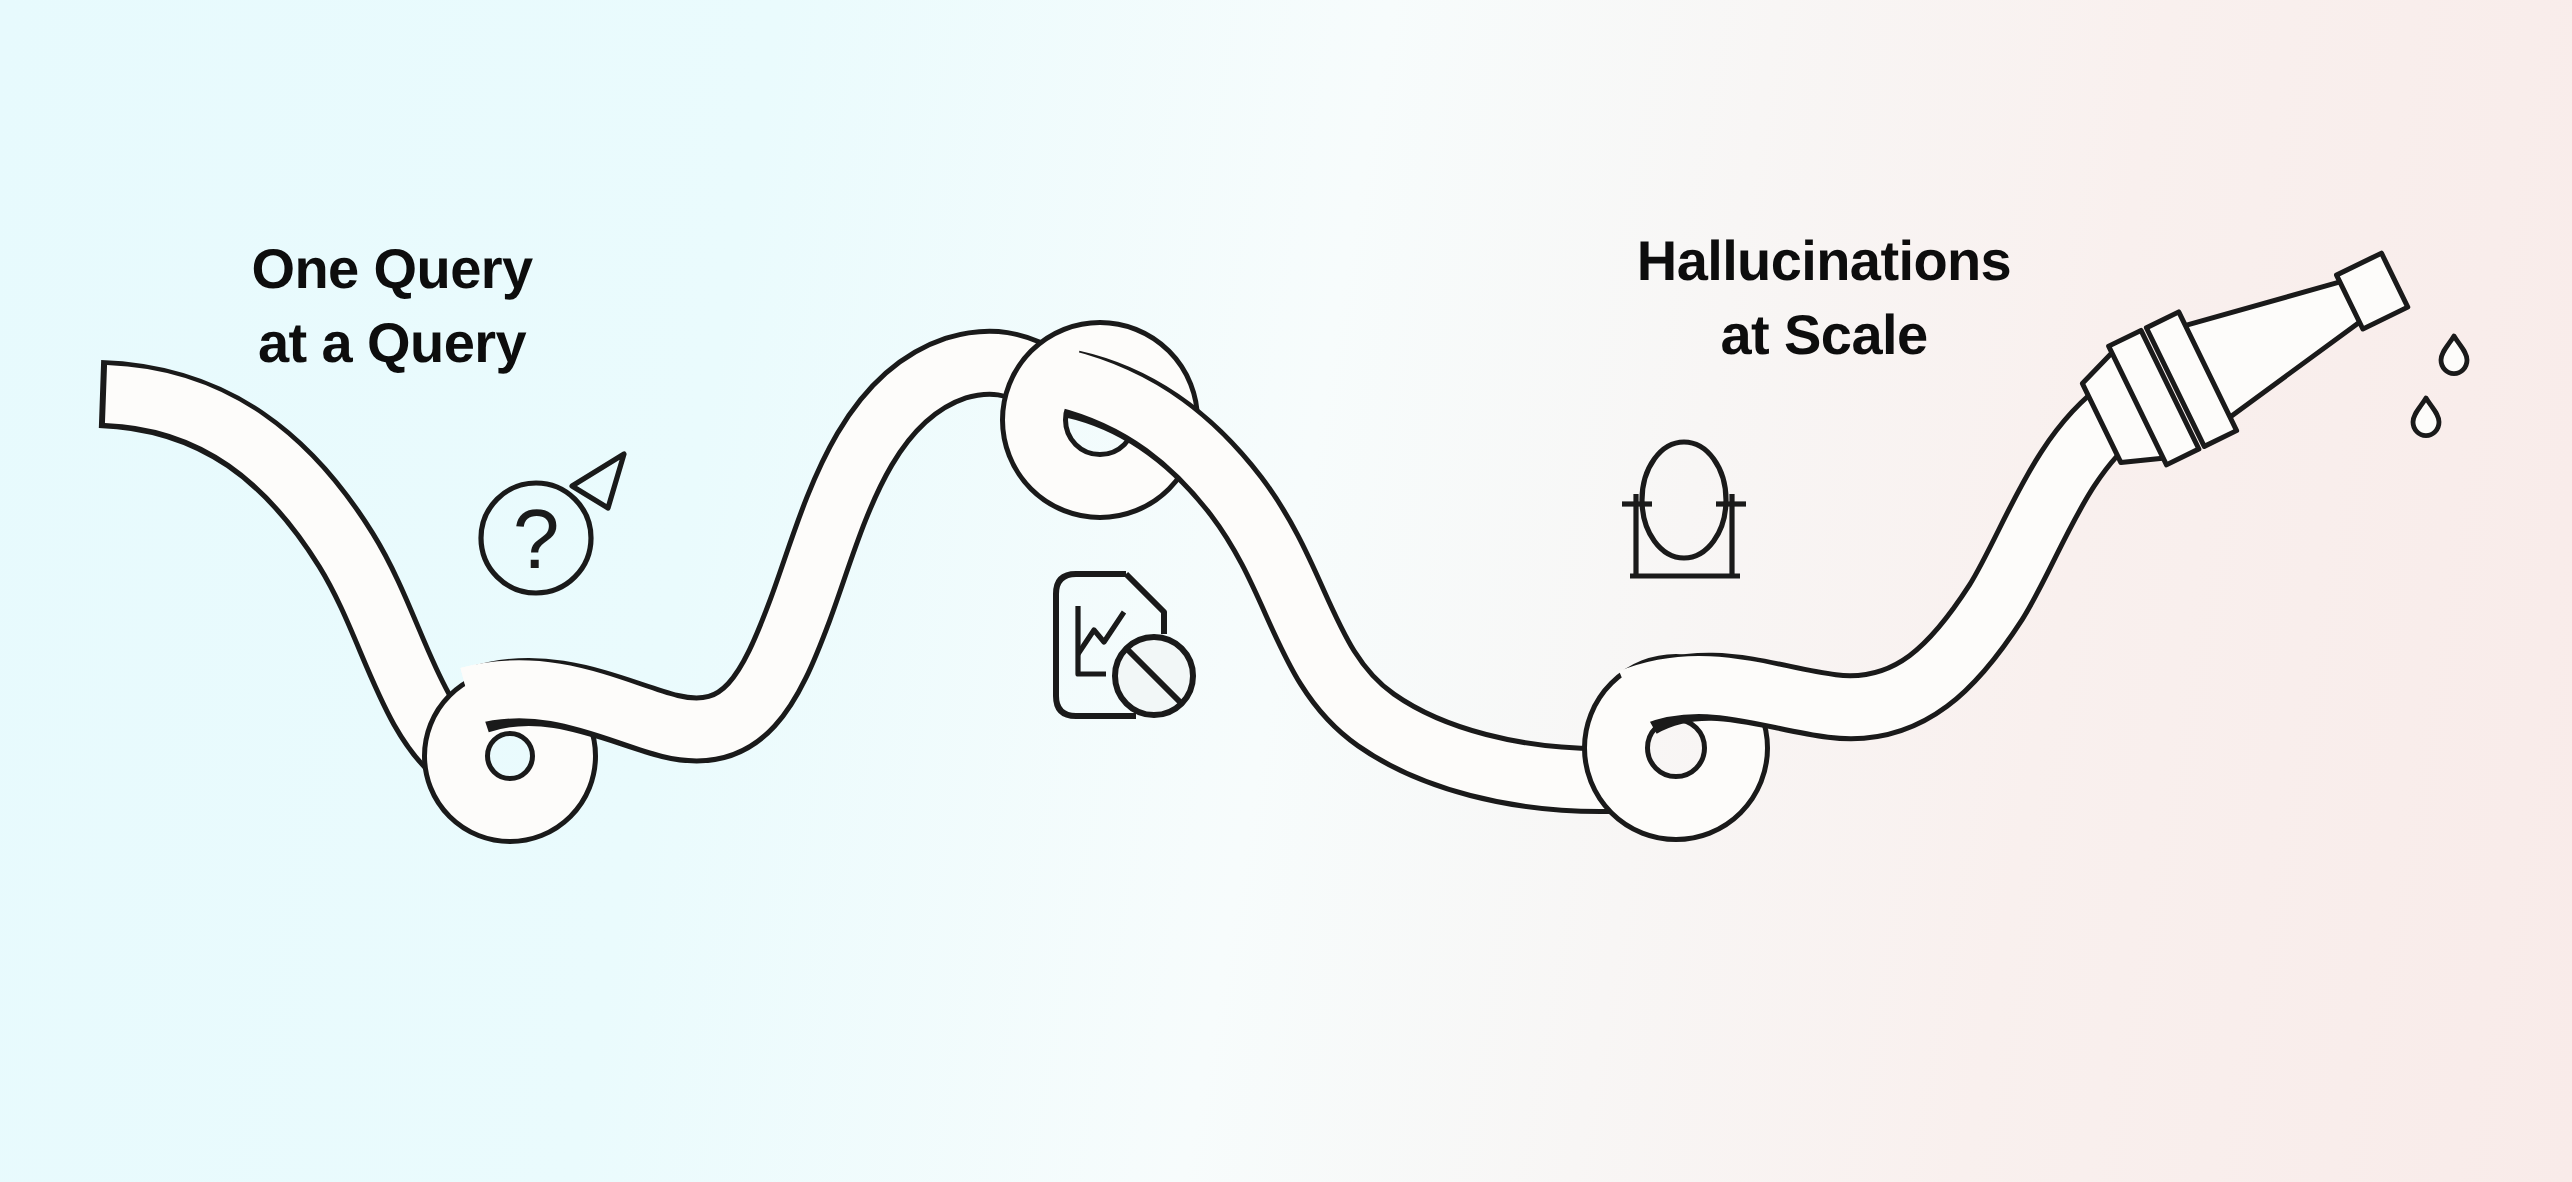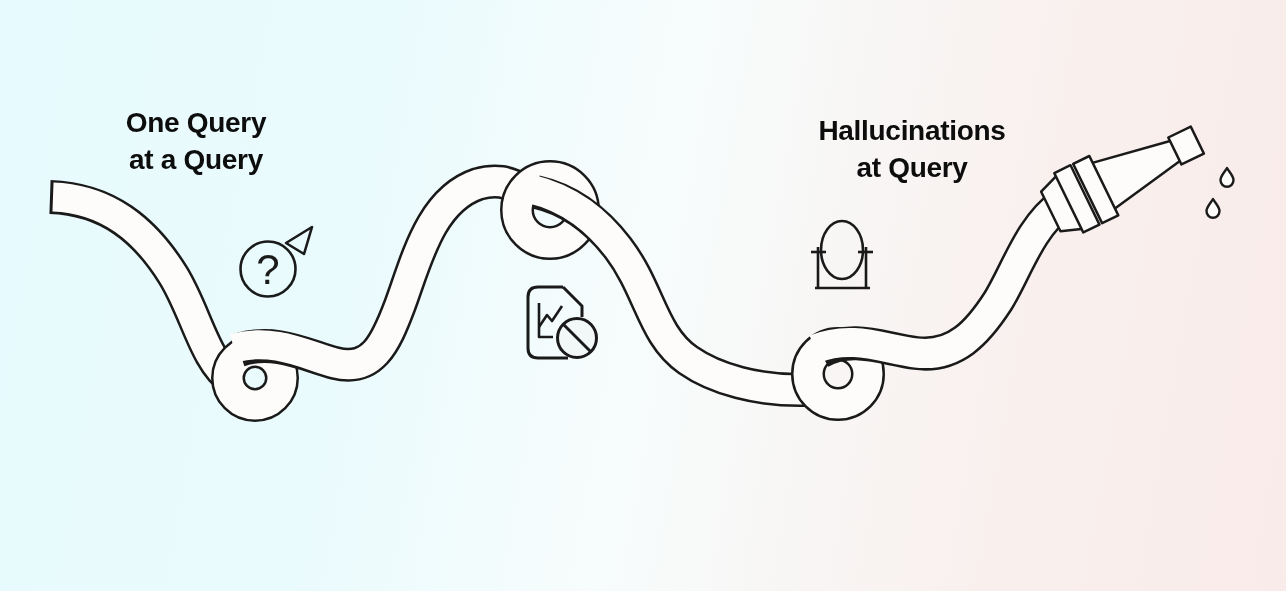--- a/index.html
+++ b/index.html
@@ -19,21 +19,21 @@
     position:absolute;
     width:280px;
     text-align:center;
     font-weight:700;
     font-size:28px;
     line-height:37px;
     letter-spacing:-0.3px;
     color:#0d0d0d;
   }
   .label span { display:block; }
-  .l1 { left:56px;  top:104px; }
+  .l1 { left:56px;  top:116px; }
   .l2 { left:427px; top:402px; }
   .l3 { left:772px; top:112px; }
   .qmark {
     font-family:"Liberation Sans", sans-serif;
     font-size:42px;
     fill:#1a1a1a;
   }
 </style>
 </head>
 <body>
@@ -119,16 +119,16 @@
   <div class="label l1">
     <span>One Query</span>
     <span>at a Query</span>
   </div>
 
   <div class="label l2">
   </div>
 
   <div class="label l3">
     <span>Hallucinations</span>
-    <span>at Query</span>
+    <span>at Scale</span>
   </div>
 
 </div>
 
 </body></html>

